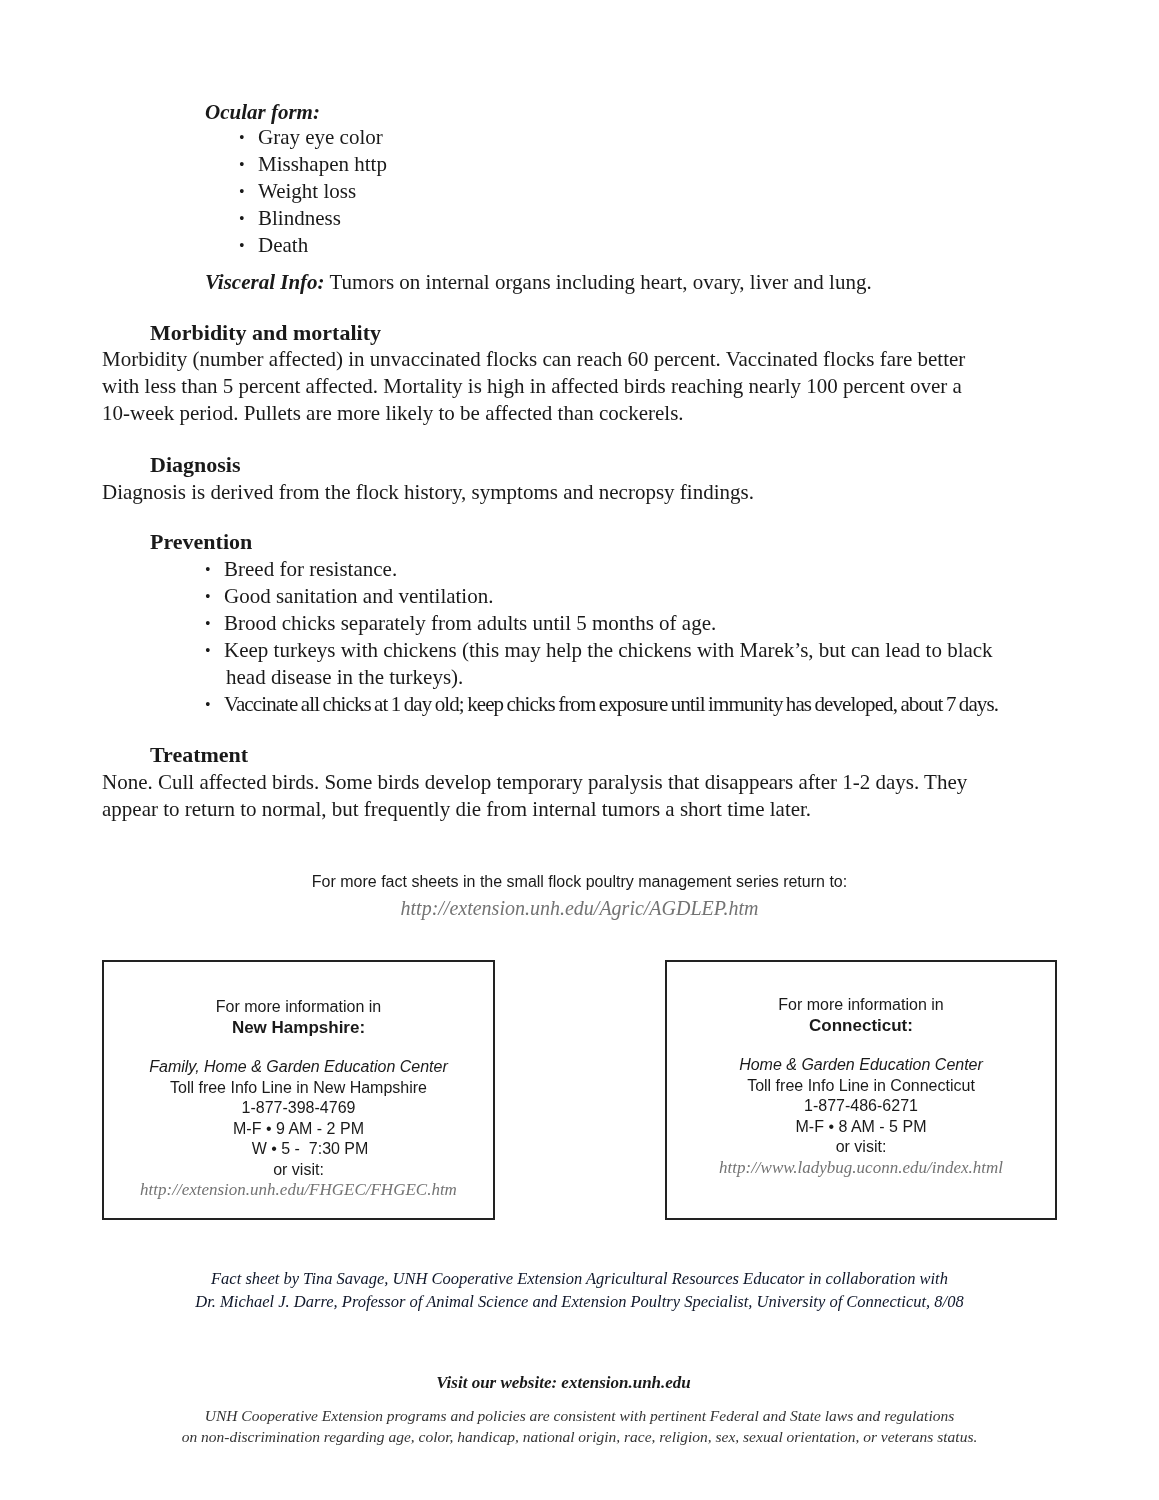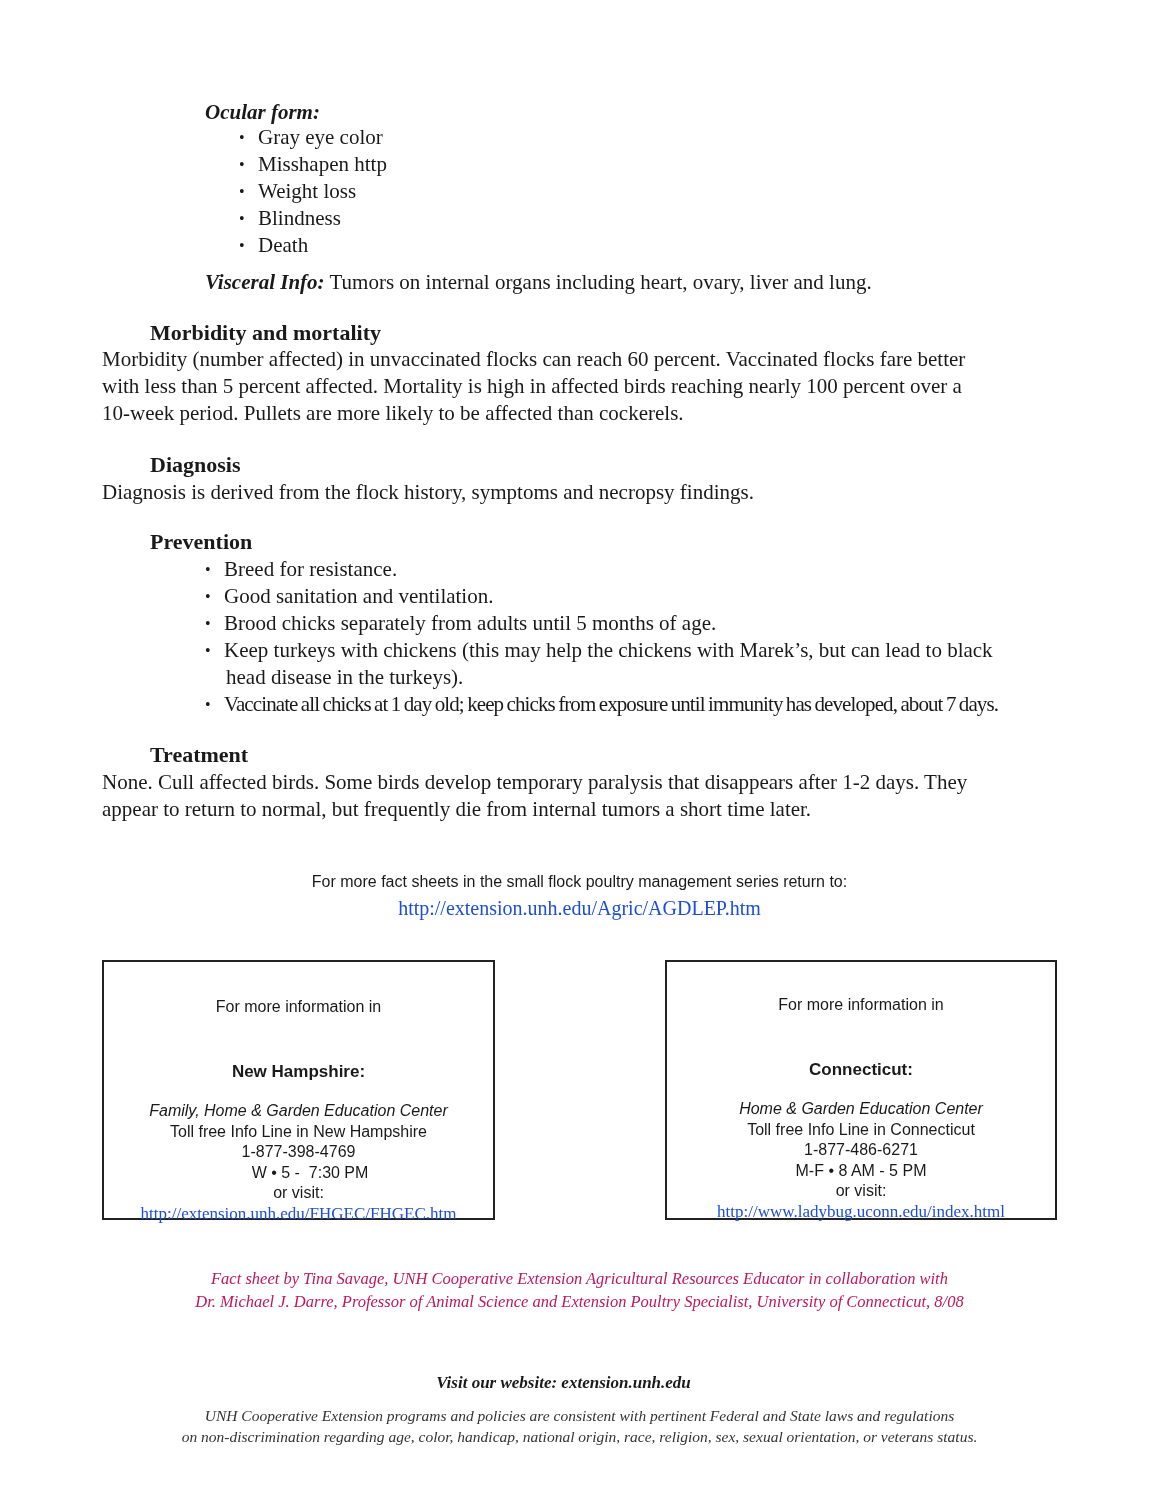--- a/index.html
+++ b/index.html
@@ -50,37 +50,37 @@
       position: absolute;
       left: 0;
       top: 0;
       font-size: 16px;
     }
     .condensed {
       letter-spacing: -0.9px;
       word-spacing: -1px;
     }
     .link {
-      color: #1d4ed8;
+      color: #737373;
+      font-style: italic;
       text-decoration: none;
     }
     .info-box {
       position: absolute;
       border: 2px solid #222;
       box-sizing: border-box;
       text-align: center;
       font-family: "Liberation Sans", sans-serif;
       font-size: 16px;
       line-height: 20.5px;
       color: #1a1a1a;
     }
     .info-box .state {
       font-weight: bold;
       font-size: 17px;
-      margin-top: 44px;
     }
     .info-box .center-name { font-style: italic; }
     .info-box .link {
       font-family: "Liberation Serif", serif;
       font-size: 17px;
     }
     .footer-italic {
       font-style: italic;
       font-size: 16.5px;
       line-height: 23px;
@@ -136,37 +136,38 @@
 <div class="abs" style="left:0; width:1159px; top:895px; text-align:center;">
   <a class="link serif" style="font-size:20px; line-height:26px;">http://extension.unh.edu/Agric/AGDLEP.htm</a>
 </div>
 
 <div class="info-box" style="left:102px; top:960px; width:393px; height:260px; padding-top:35px;">
   <div>For more information in</div>
   <div class="state" style="margin-bottom:19px;">New Hampshire:</div>
   <div class="center-name">Family, Home &amp; Garden Education Center</div>
   <div>Toll free Info Line in New Hampshire</div>
   <div>1-877-398-4769</div>
+  <div>M-F • 9 AM - 2 PM</div>
   <div style="white-space:pre;padding-left:23px;">W • 5 -  7:30 PM</div>
   <div>or visit:</div>
   <a class="link" style="display:block;">http://extension.unh.edu/FHGEC/FHGEC.htm</a>
 </div>
 
 <div class="info-box" style="left:665px; top:960px; width:392px; height:260px; padding-top:33px;">
   <div>For more information in</div>
   <div class="state" style="margin-bottom:19px;">Connecticut:</div>
   <div class="center-name">Home &amp; Garden Education Center</div>
   <div>Toll free Info Line in Connecticut</div>
   <div>1-877-486-6271</div>
   <div>M-F • 8 AM - 5 PM</div>
   <div>or visit:</div>
   <a class="link" style="display:block;">http://www.ladybug.uconn.edu/index.html</a>
 </div>
 
-<div class="abs serif footer-italic" style="left:0; width:1159px; top:1267px; color:#be185d;">
+<div class="abs serif footer-italic" style="left:0; width:1159px; top:1267px; color:#0f172a;">
   <div>Fact sheet by Tina Savage, UNH Cooperative Extension Agricultural Resources Educator in collaboration with</div>
   <div>Dr. Michael J. Darre, Professor of Animal Science and Extension Poultry Specialist, University of Connecticut, 8/08</div>
 </div>
 
 <div class="abs serif" style="left:0; width:1079px; top:1373px; text-align:center; font-weight:bold; font-style:italic; font-size:17px;padding-left:24px;">Visit our website: extension.unh.edu</div>
 <div class="abs serif footer-italic" style="left:0; width:1159px; top:1405px; font-size:15.5px; line-height:21px; color:#333;">
   <div>UNH Cooperative Extension programs and policies are consistent with pertinent Federal and State laws and regulations</div>
   <div>on non-discrimination regarding age, color, handicap, national origin, race, religion, sex, sexual orientation, or veterans status.</div>
 </div>
 

